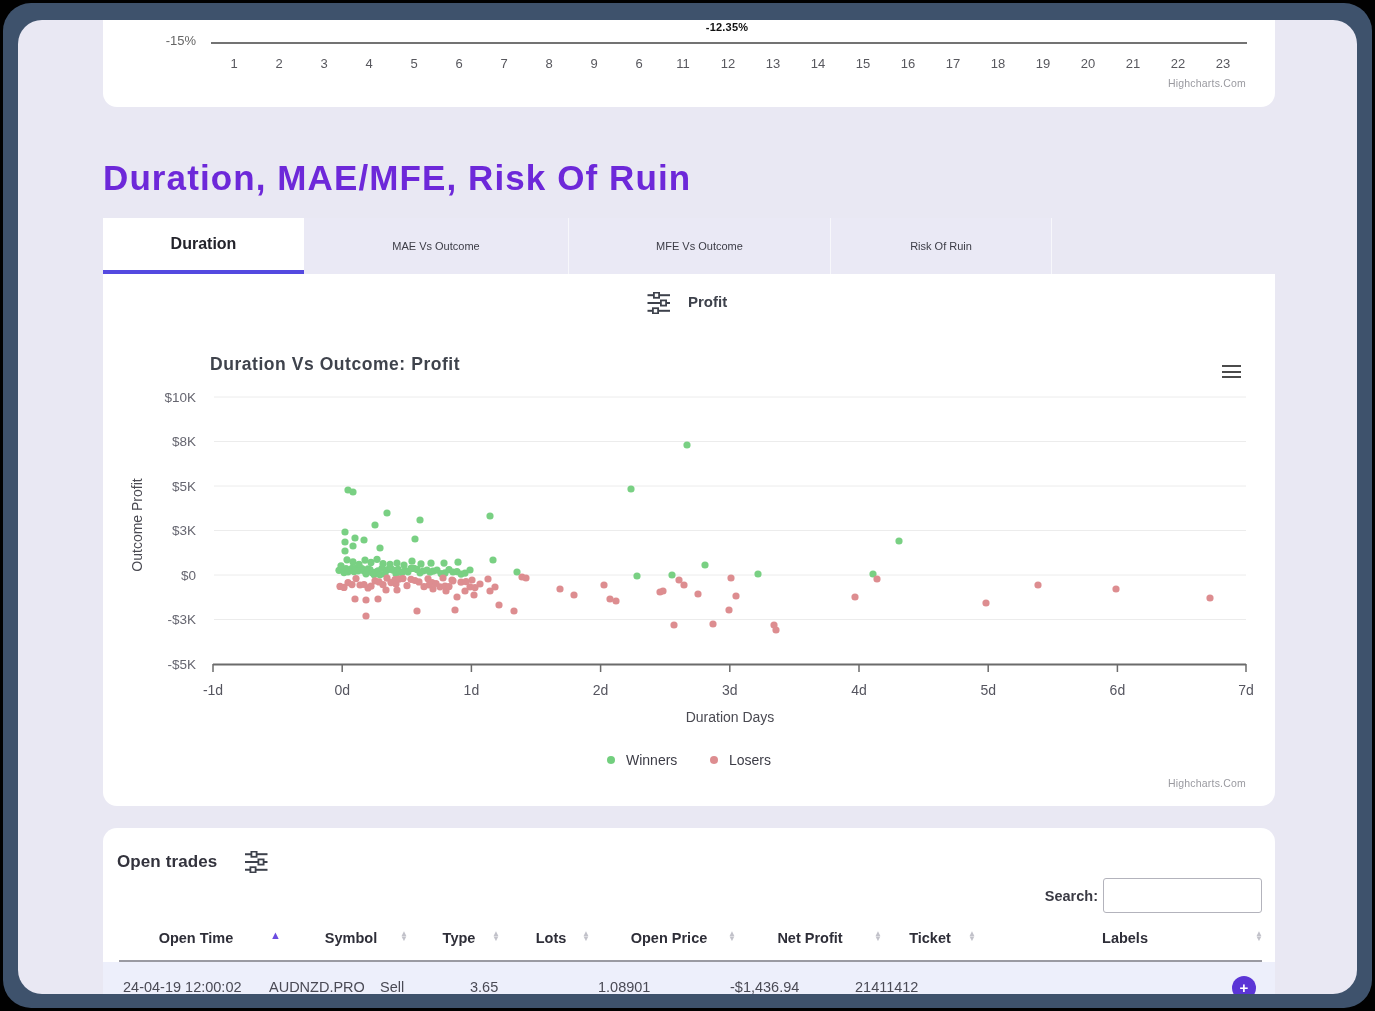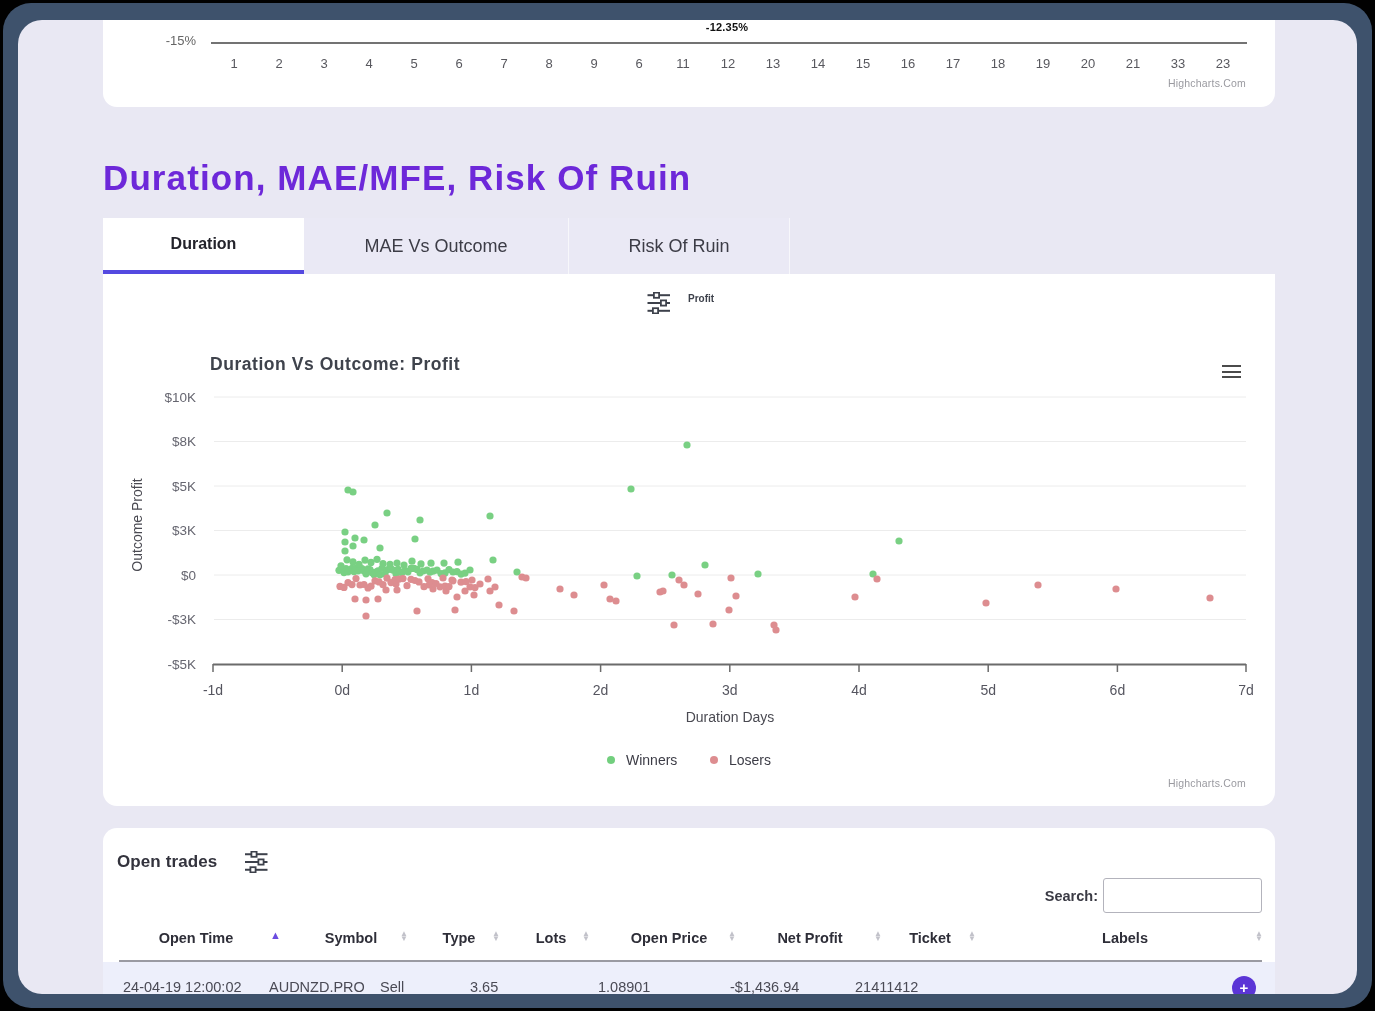--- a/index.html
+++ b/index.html
@@ -20,28 +20,28 @@
 .topaxis { left:108px; top:21.5px; width:1036px; height:2px; background:#737373; }
 .toplbl { top:36px; width:40px; text-align:center; font-size:13px; color:#58585e; }
 .hc1 { left:1003px; top:57px; width:140px; text-align:right; font-size:10.5px; color:#9a9aa0; letter-spacing:0.2px; }
 
 .heading { left:85px; top:138px; font-size:35px; font-weight:bold; color:#6d28d9;
   letter-spacing:1.1px; }
 
 
 .tabs { left:85px; top:198px; width:1172px; height:56px; display:flex; }
 .tab { height:56px; display:flex; align-items:center; justify-content:center;
-  font-size:18px; color:#3c3c46; background:#eae9f5; border-right:1px solid #f7f7fb; }
+  font-size:11px; color:#3c3c46; background:#eae9f5; border-right:1px solid #f7f7fb; }
 .tab.active { background:#fff; font-weight:bold; color:#23232b; font-size:16px;
   border-bottom:4px solid #5449e0; border-right:none; }
 
 
 .chartcard { left:85px; top:254px; width:1172px; height:532px; background:#fff;
   border-radius:0 0 14px 14px; }
-.profitlbl { left:670px; top:273px; font-size:10px; font-weight:bold; color:#3d414b; }
+.profitlbl { left:670px; top:273px; font-size:15px; font-weight:bold; color:#3d414b; }
 .ctitle { left:192px; top:334px; font-size:17.5px; font-weight:bold; color:#3f434c;
   letter-spacing:0.55px; }
 .burger { left:1204px; top:345px; width:19px; }
 .burger div { height:2.2px; background:#4b4b4b; margin-bottom:3.4px; }
 
 
 .opencard { left:85px; top:808px; width:1172px; height:166px; background:#fff;
   border-radius:14px 14px 0 0; }
 .otitle { left:99px; top:832px; font-size:17px; font-weight:bold; color:#33333d;
   letter-spacing:0.1px;}
@@ -81,30 +81,31 @@
 <div class="abs toplbl" style="left:605px">12</div>
 <div class="abs toplbl" style="left:650px">13</div>
 <div class="abs toplbl" style="left:695px">14</div>
 <div class="abs toplbl" style="left:740px">15</div>
 <div class="abs toplbl" style="left:785px">16</div>
 <div class="abs toplbl" style="left:830px">17</div>
 <div class="abs toplbl" style="left:875px">18</div>
 <div class="abs toplbl" style="left:920px">19</div>
 <div class="abs toplbl" style="left:965px">20</div>
 <div class="abs toplbl" style="left:1010px">21</div>
-<div class="abs toplbl" style="left:1055px">33</div>
+<div class="abs toplbl" style="left:1055px">22</div>
 <div class="abs toplbl" style="left:1100px">23</div>
     <div class="abs hc1">Highcharts.Com</div>
   </div>
 
   <div class="abs heading">Duration, MAE/MFE, Risk Of Ruin</div>
 
   <div class="abs tabs">
     <div class="tab active" style="width:201px">Duration</div>
     <div class="tab" style="width:265px">MAE Vs Outcome</div>
+    <div class="tab" style="width:262px">MFE Vs Outcome</div>
     <div class="tab" style="width:221px">Risk Of Ruin</div>
   </div>
 
   <div class="abs chartcard">
     <svg class="abs" style="left:0;top:0" width="1172" height="532" viewBox="0 0 1172 532">
       <line x1="111" y1="123" x2="1143" y2="123" stroke="#ececec" stroke-width="1"></line>
 <line x1="111" y1="167.5" x2="1143" y2="167.5" stroke="#ececec" stroke-width="1"></line>
 <line x1="111" y1="212" x2="1143" y2="212" stroke="#ececec" stroke-width="1"></line>
 <line x1="111" y1="256.5" x2="1143" y2="256.5" stroke="#ececec" stroke-width="1"></line>
 <line x1="111" y1="301" x2="1143" y2="301" stroke="#ececec" stroke-width="1"></line>

